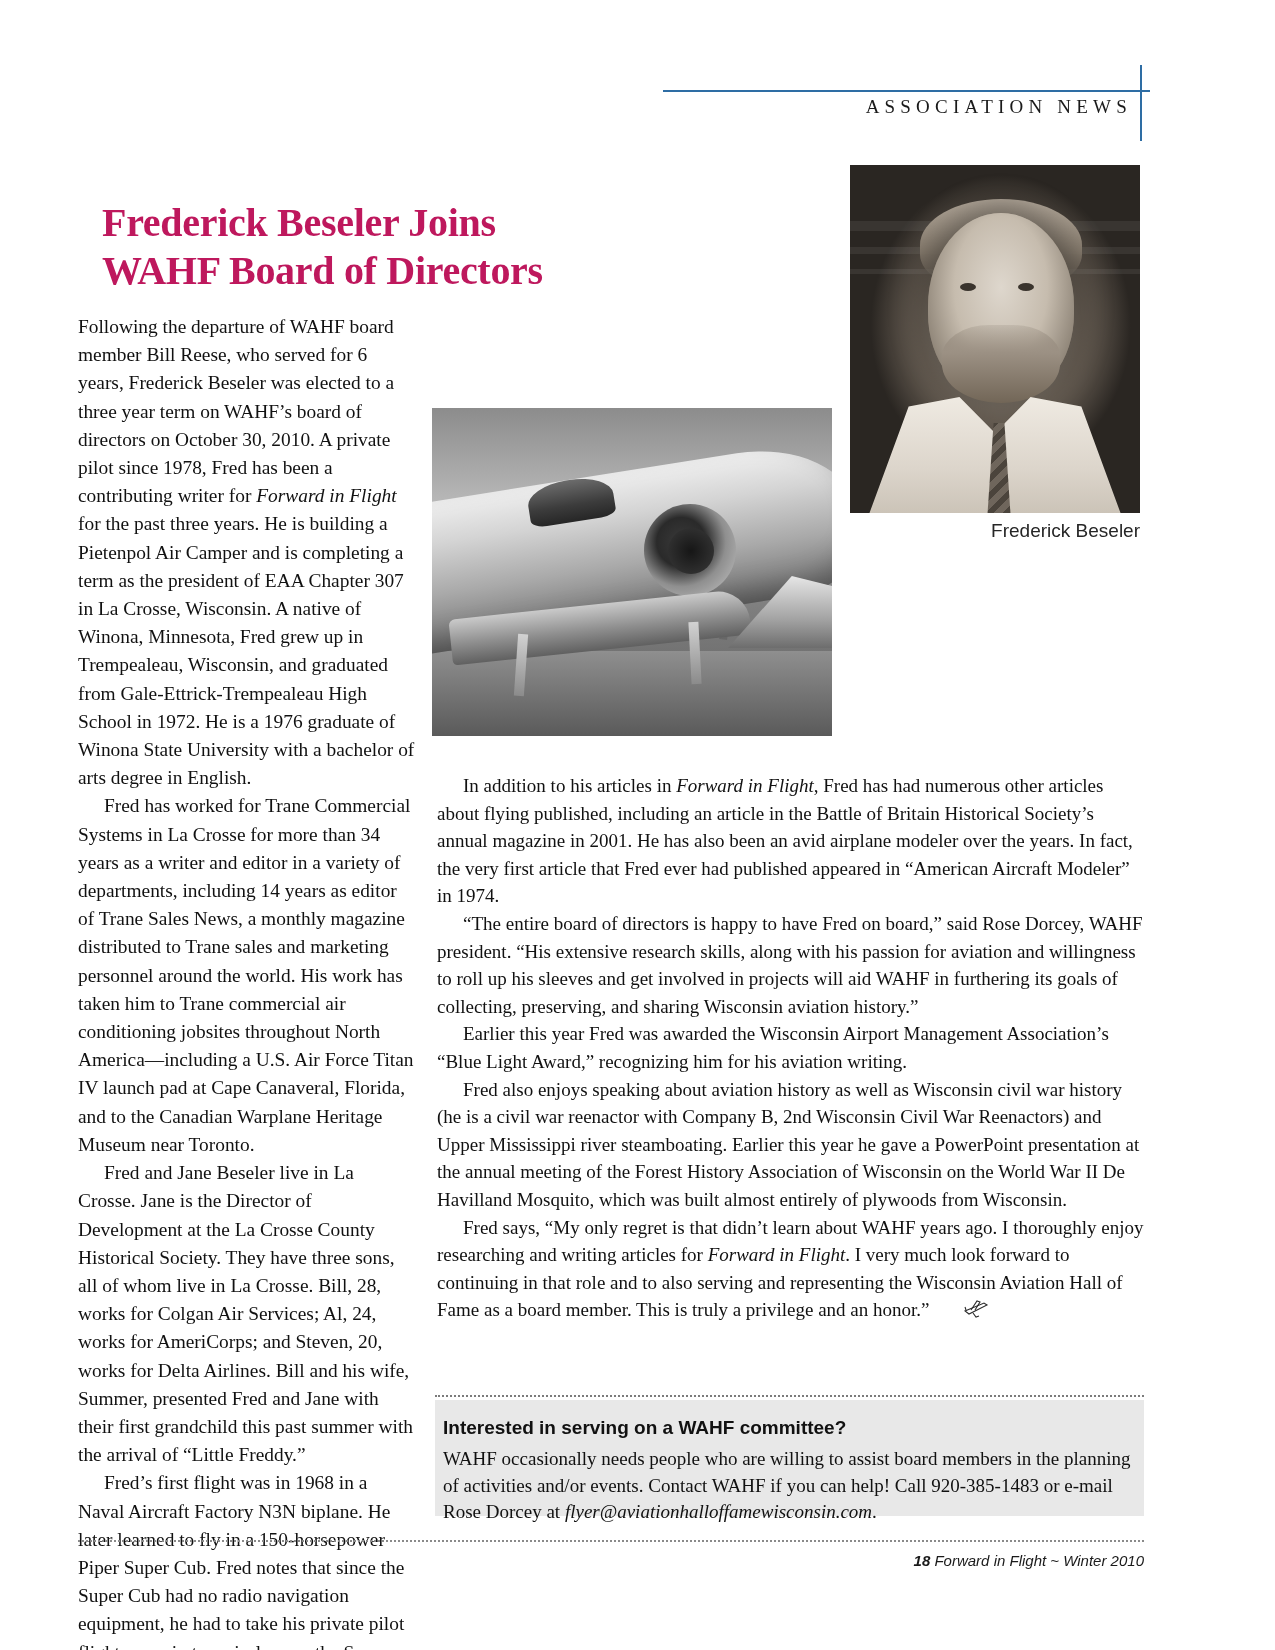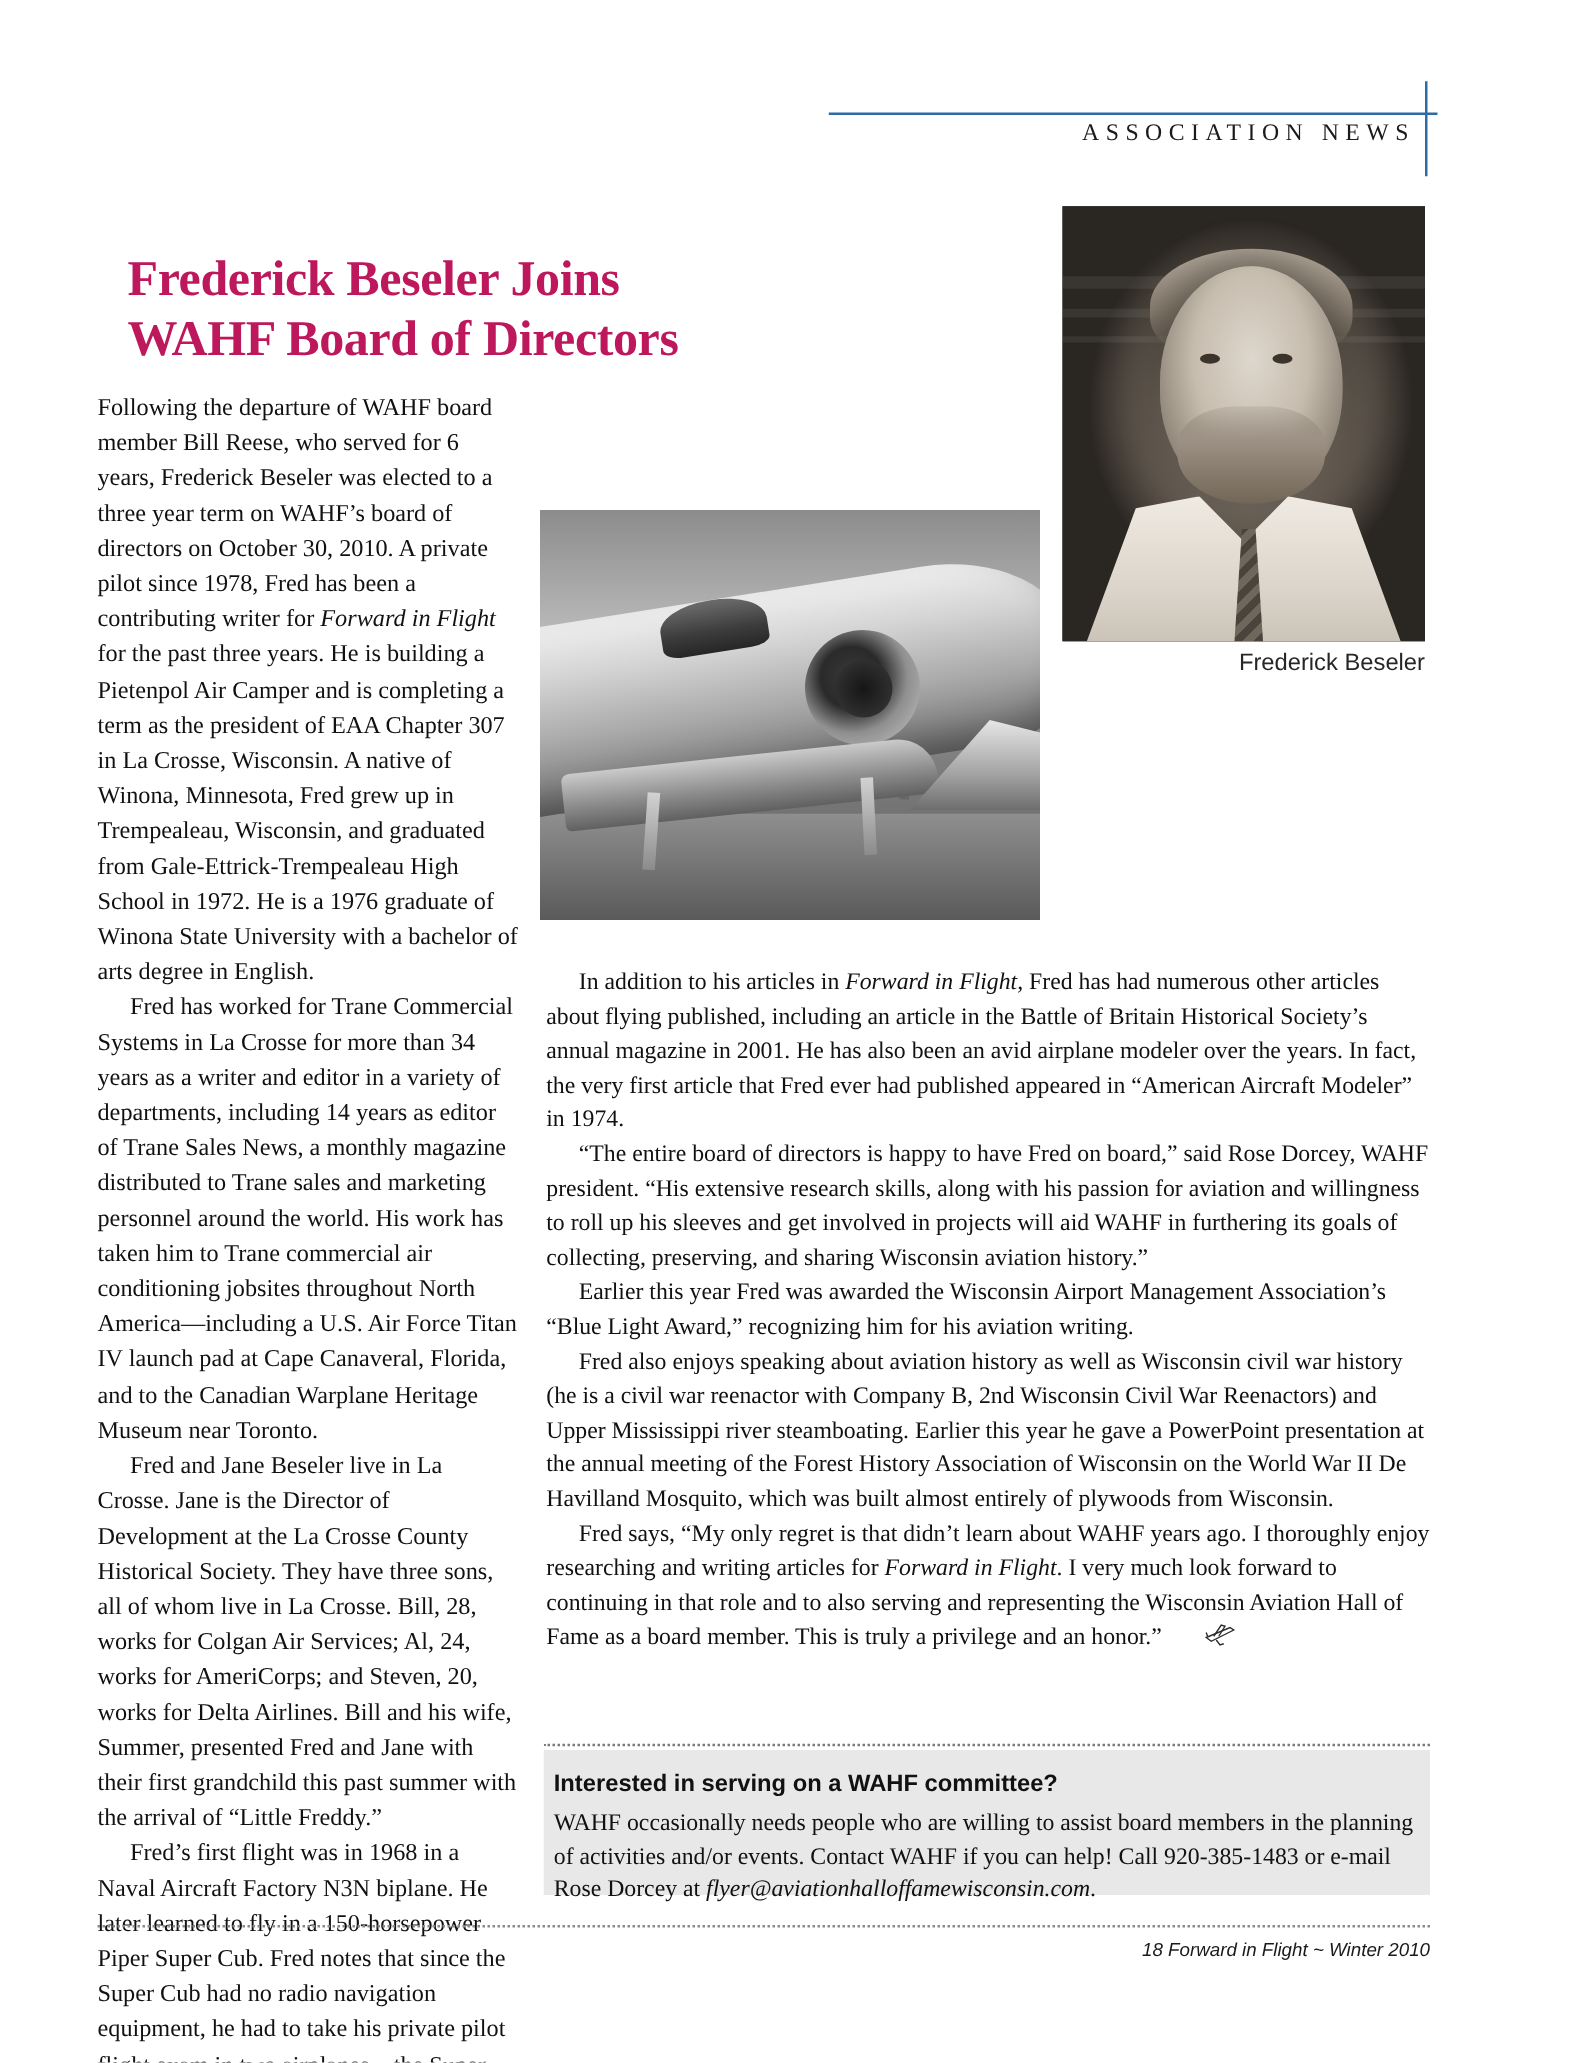--- a/index.html
+++ b/index.html
@@ -283,21 +283,21 @@
     position: absolute;
     left: 600px; top: 1552px;
     width: 544px;
     text-align: right;
     font-family: "Liberation Sans", "DejaVu Sans", sans-serif;
     font-size: 15px;
     font-style: italic;
     color: #1a1a1a;
   }
   #footer-line .pagenum {
-    font-weight: normal;
+    font-weight: bold;
     font-style: italic;
   }
 </style>
 </head>
 <body>
 
 <div id="running-head">
   <div id="head-rule"></div>
   <div id="head-tick"></div>
   <div id="head-label">ASSOCIATION NEWS</div>

